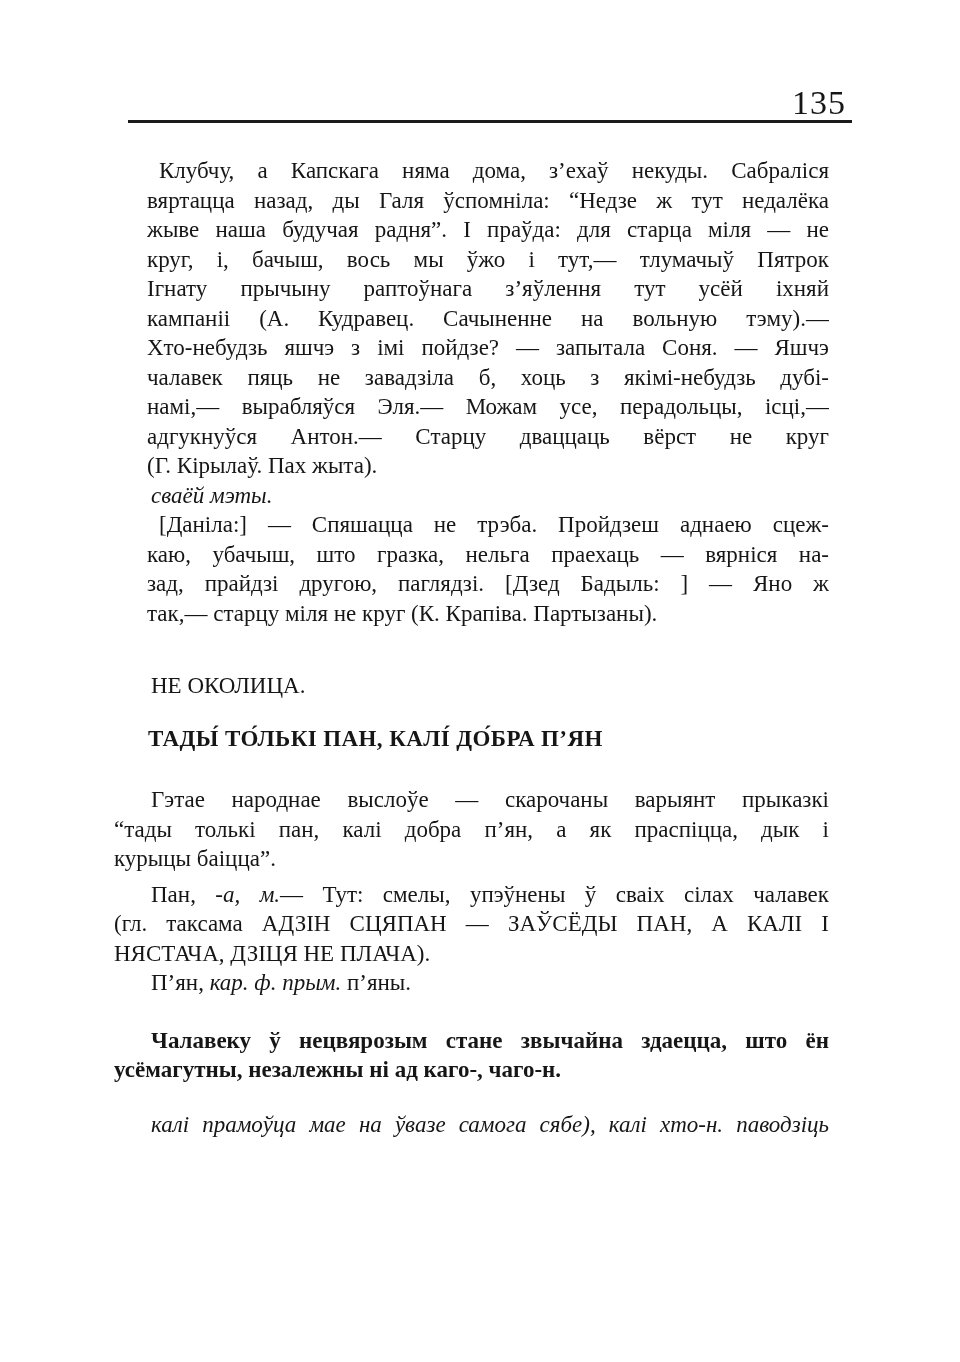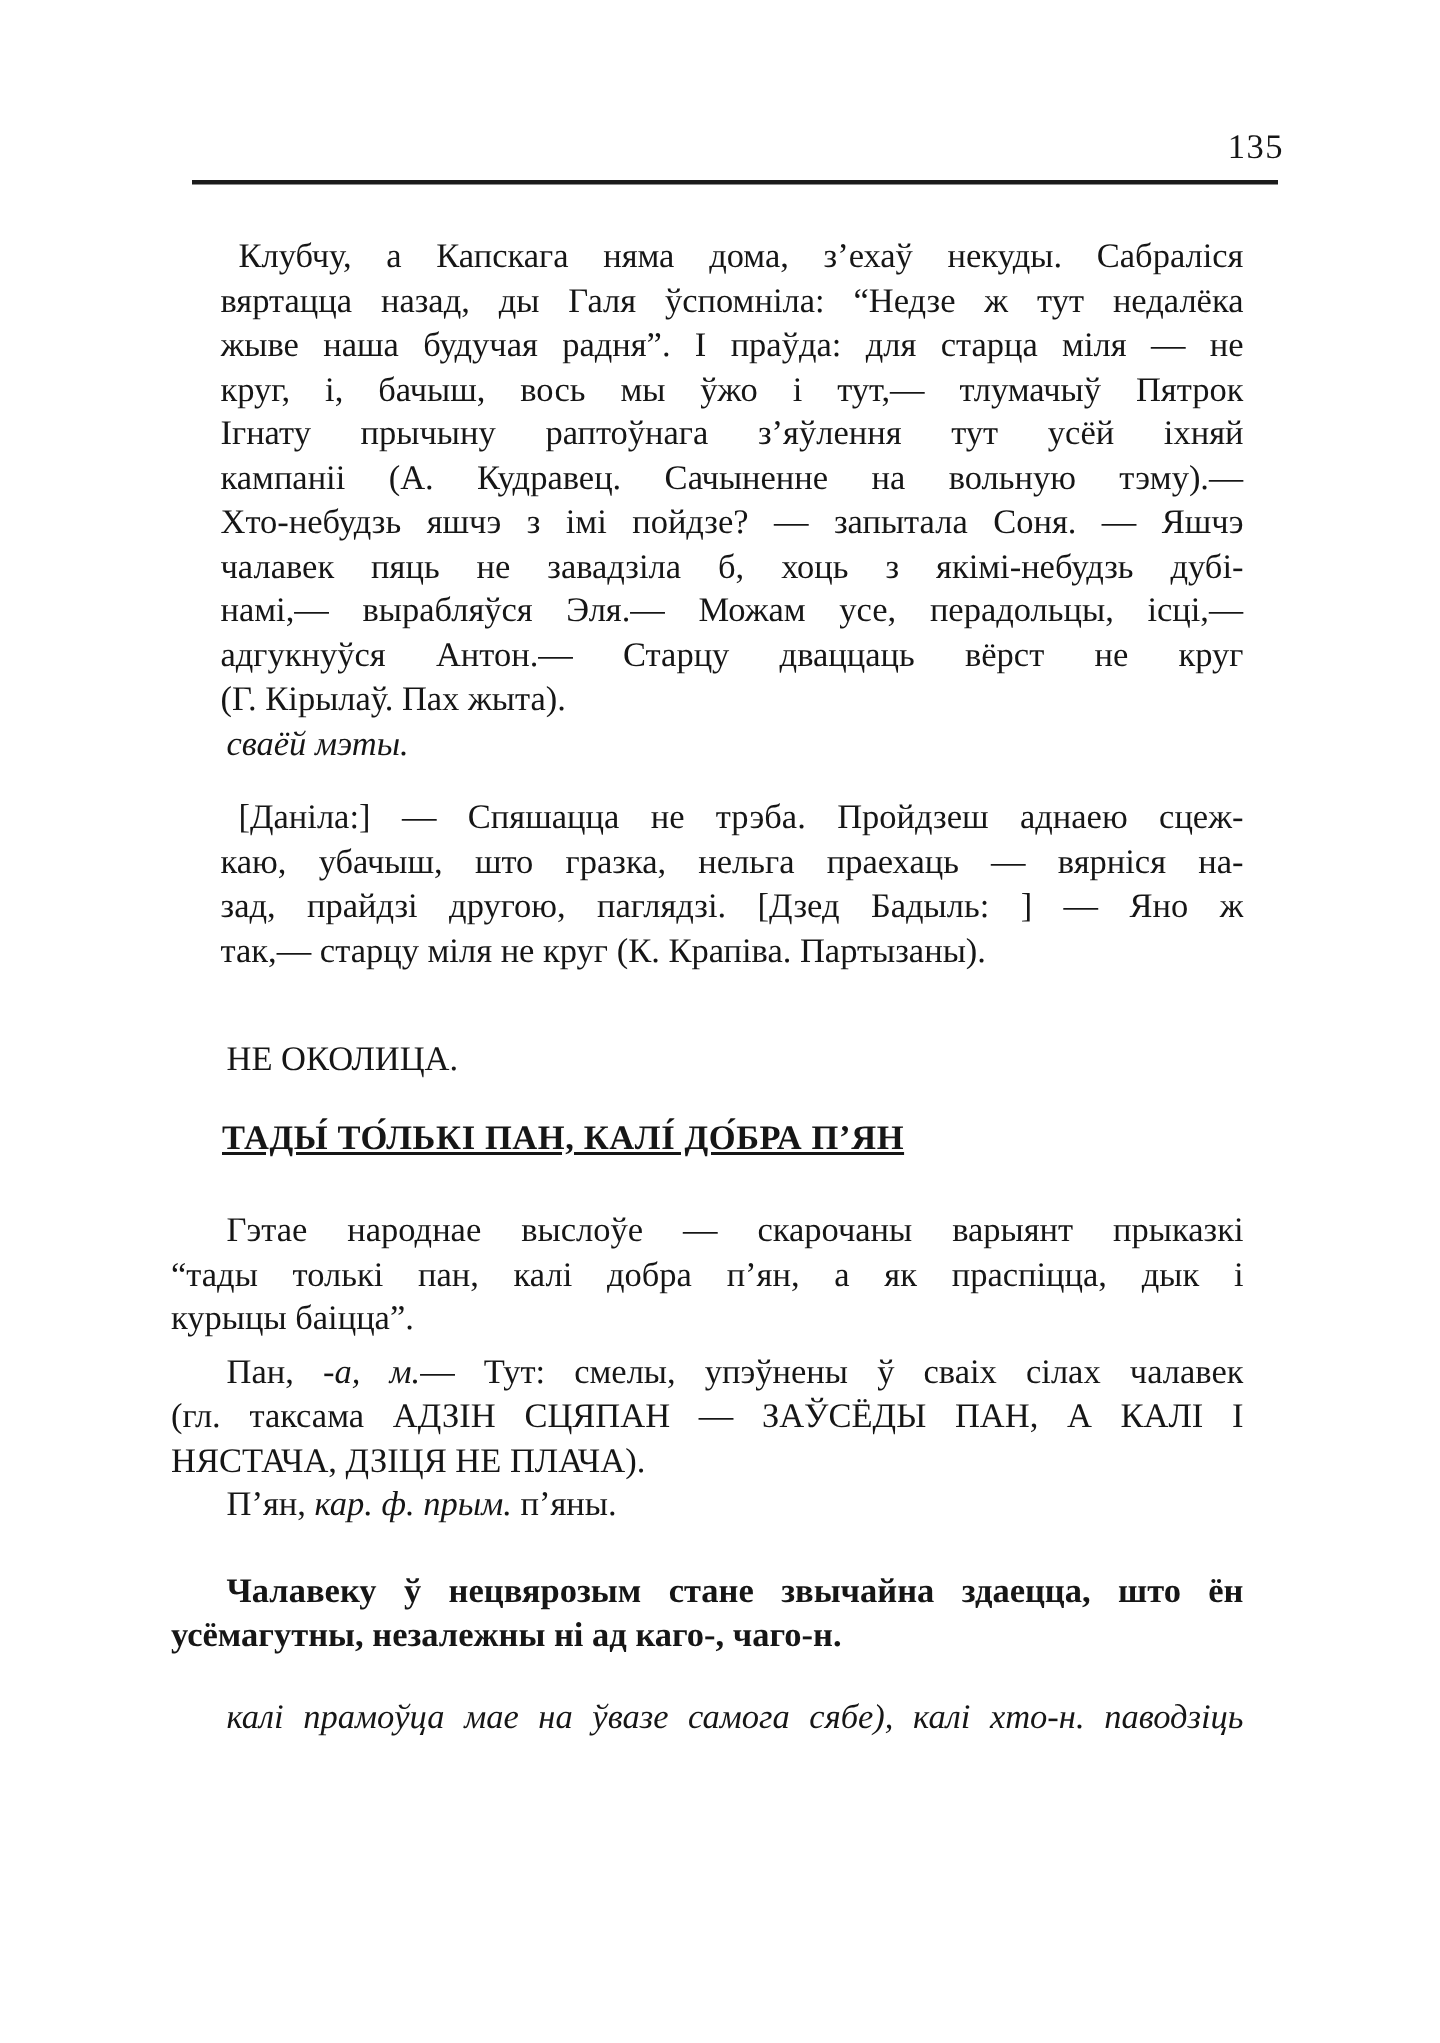--- a/index.html
+++ b/index.html
@@ -7,22 +7,22 @@
     position:relative;
     width:960px;height:1362px;
     background:#ffffff;
     margin:0 auto;
     font-family:"Liberation Serif","DejaVu Serif",serif;
     color:#161616;
     overflow:hidden;
   }
   .pageno{
     position:absolute;
-    top:86px;right:104px;
-    font-size:23px;line-height:1;
+    top:86px;right:114px;
+    font-size:34px;line-height:1;
     letter-spacing:1px;
   }
   .rule{
     position:absolute;
     top:120px;left:128px;
     width:724px;height:3px;
     background:#1b1b1b;
   }
   .body-block{
     position:absolute;
@@ -46,23 +46,23 @@
   .k-bold .ln:first-child{text-indent:37px;}
   .k-desc{font-style:italic;}
   .k-bold{font-weight:bold;}
   .k-heading{font-weight:bold;margin-left:34px;letter-spacing:0.4px;}
   .k-heading .ln{text-align-last:left;}
   .seg-italic{font-style:italic;}
   .seg-regular{font-style:normal;}
   
   #para-1{margin-top:0;}
   #para-2{margin-top:0;}
-  #para-3{margin-top:20px;}
+  #para-3{}
   #para-4{margin-top:43px;}
-  #para-5{margin-top:23px;text-decoration:underline;}
+  #para-5{margin-top:23px;}
   #para-6{margin-top:32px;}
   #para-7{margin-top:6px;}
   #para-8{margin-top:0;}
   #para-9{margin-top:28px;}
   #para-10{margin-top:25px;}
 </style>
 </head>
 <body>
 
 <div class="page">

